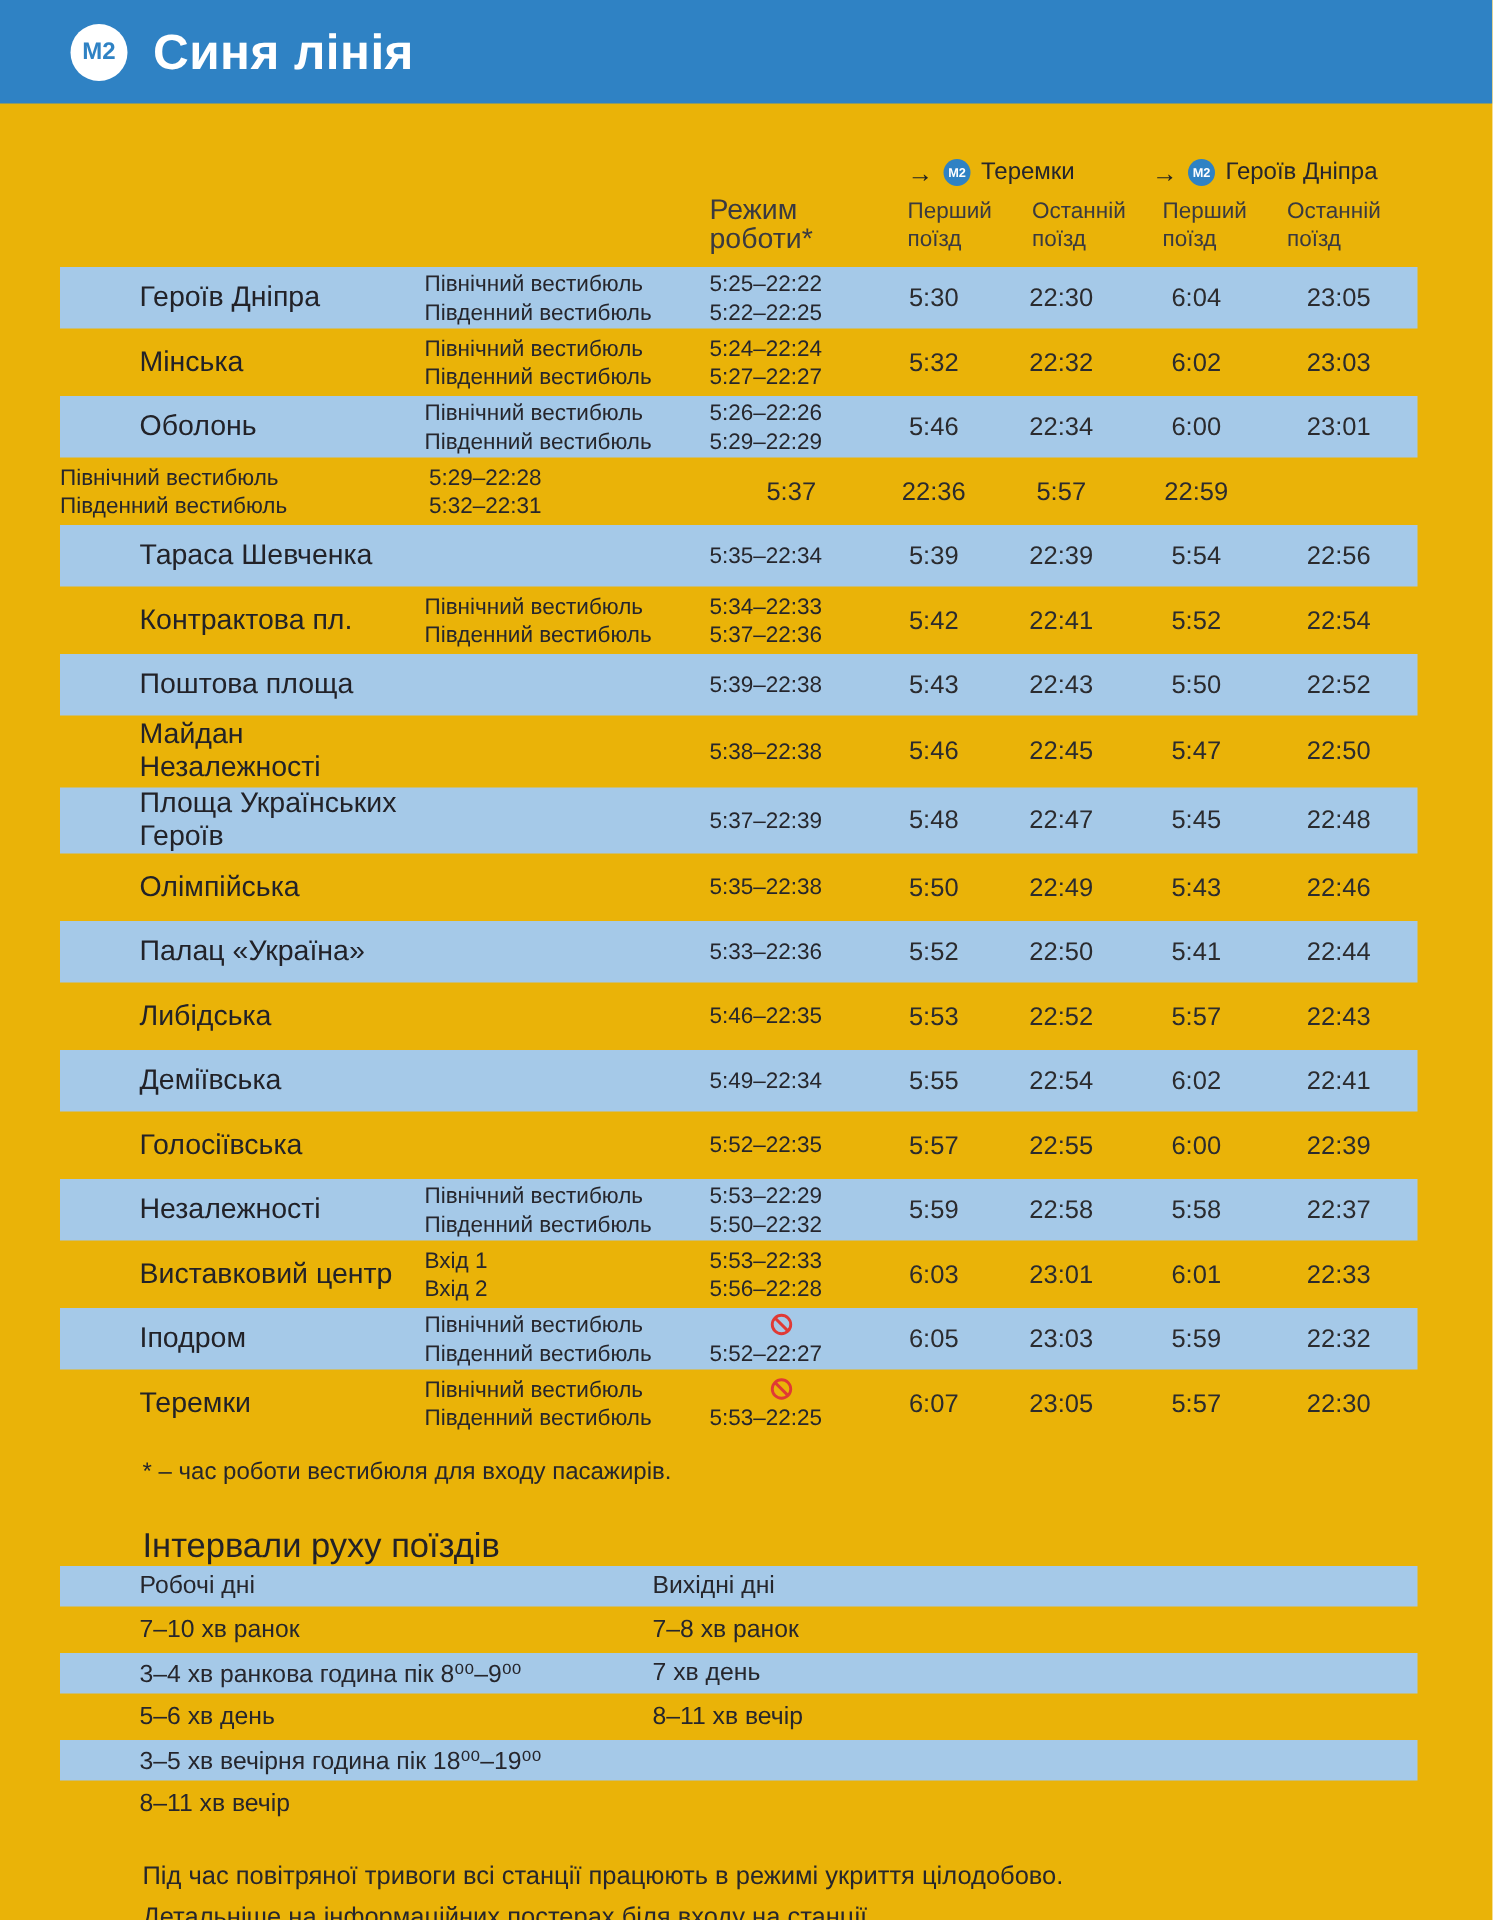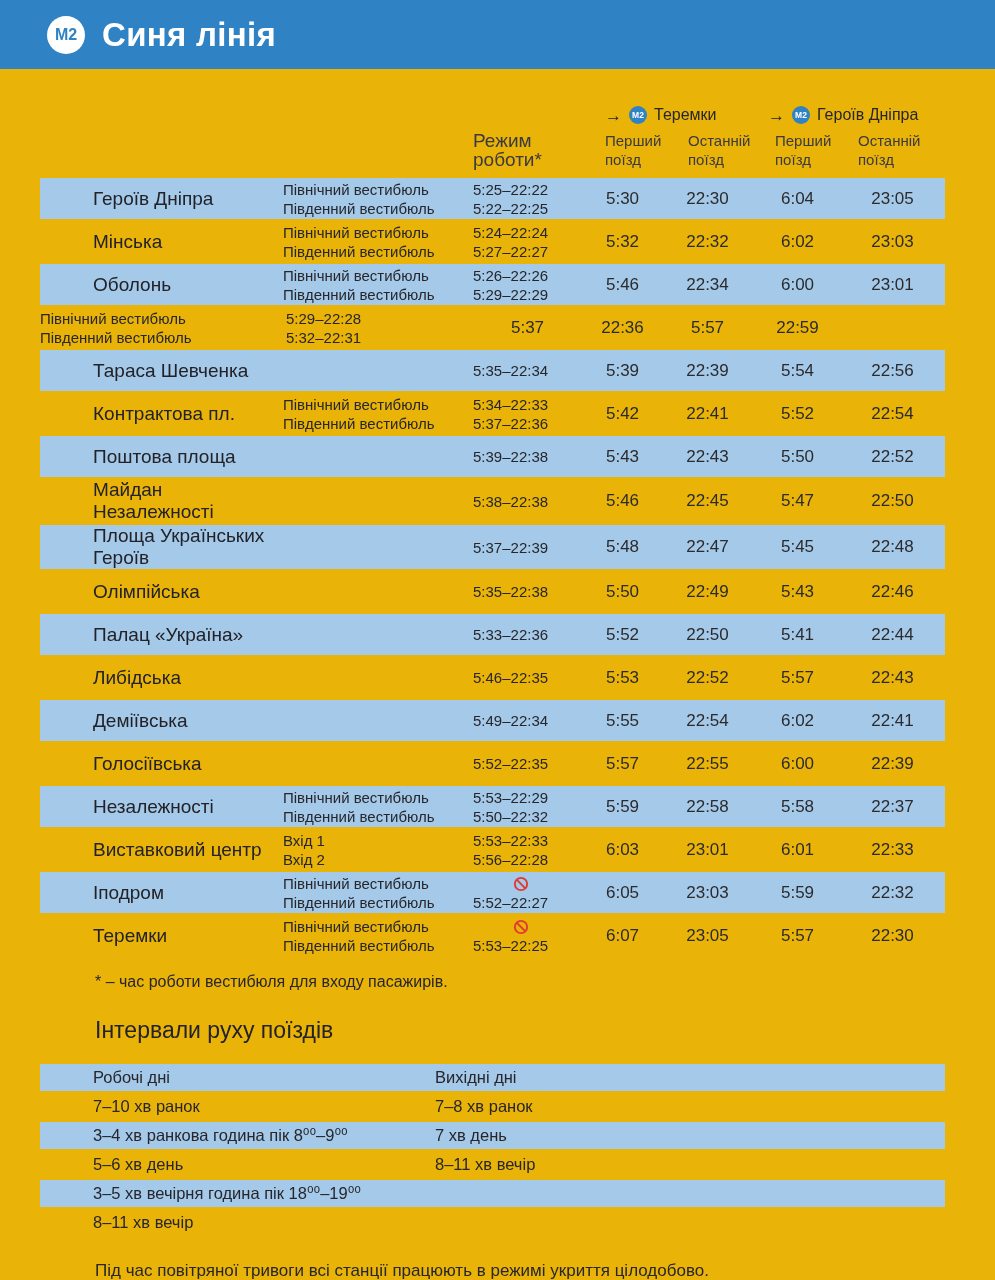--- a/index.html
+++ b/index.html
@@ -50,21 +50,21 @@
   .cell.vest{font-size:15px;line-height:19px;color:var(--ink);}
   .cell.hours{font-size:15px;line-height:19px;padding-left:3px;color:var(--ink);}
   .hline{width:95px;}
   .hline.closed{text-align:center;}
   .noentry{width:16px;height:16px;vertical-align:-3px;}
   .cell.time{font-size:17px;text-align:center;color:#2b2b2e;}
 
   
   .footnote{margin-top:17px;padding-left:55px;font-size:16px;color:var(--ink);}
   .section-title{margin-top:26px;padding-left:55px;font-size:23px;color:#222228;}
-  .itable{margin-top:20px;}
+  .itable{margin-top:0;}
   .irow{display:grid;grid-template-columns:395px 1fr;min-height:27px;margin-bottom:2px;
     align-items:center;font-size:16.5px;color:var(--ink);}
   .irow.shaded{background:var(--row-blue);}
   .icell.left{padding-left:53px;}
   .note{margin-top:21px;padding-left:55px;font-size:17px;line-height:27px;color:var(--ink);}
 </style>
 </head>
 <body>
 
 <div class="page">

